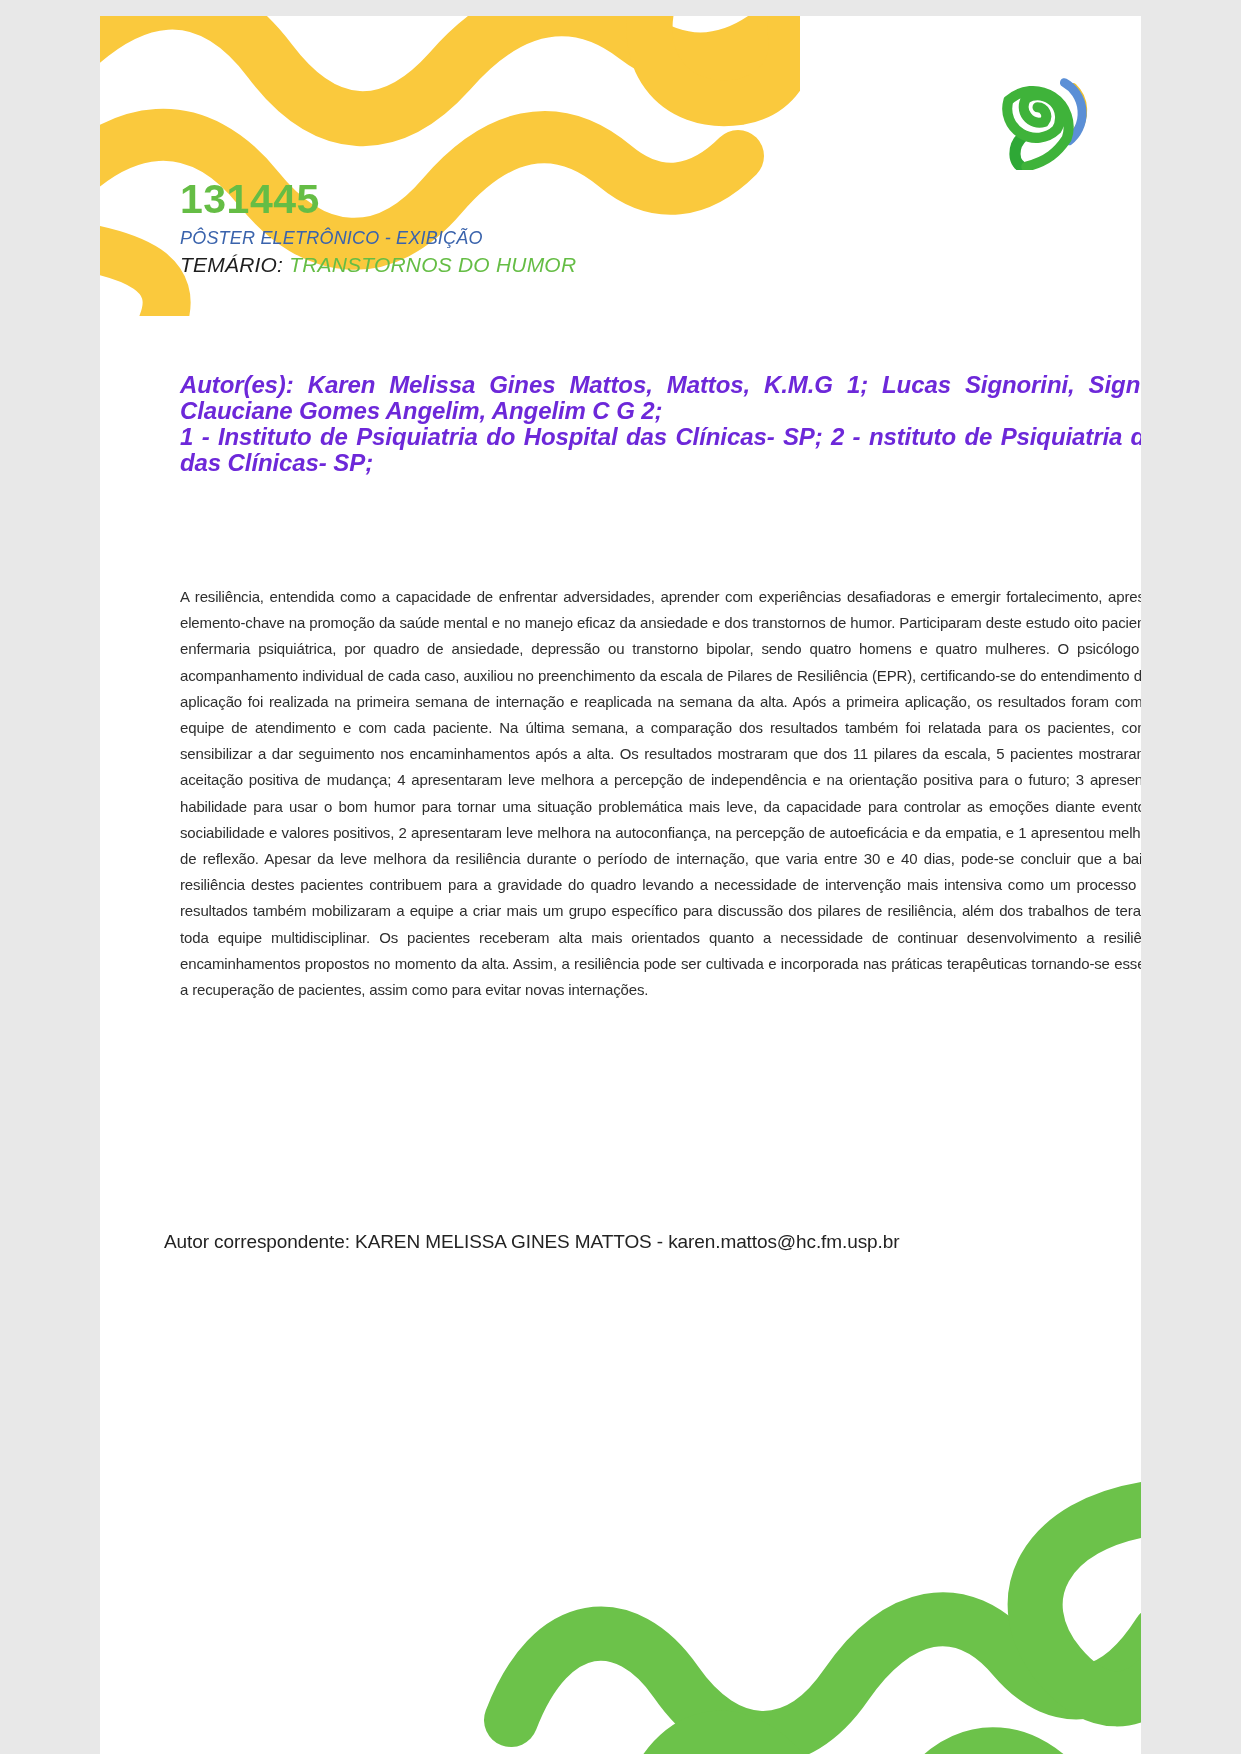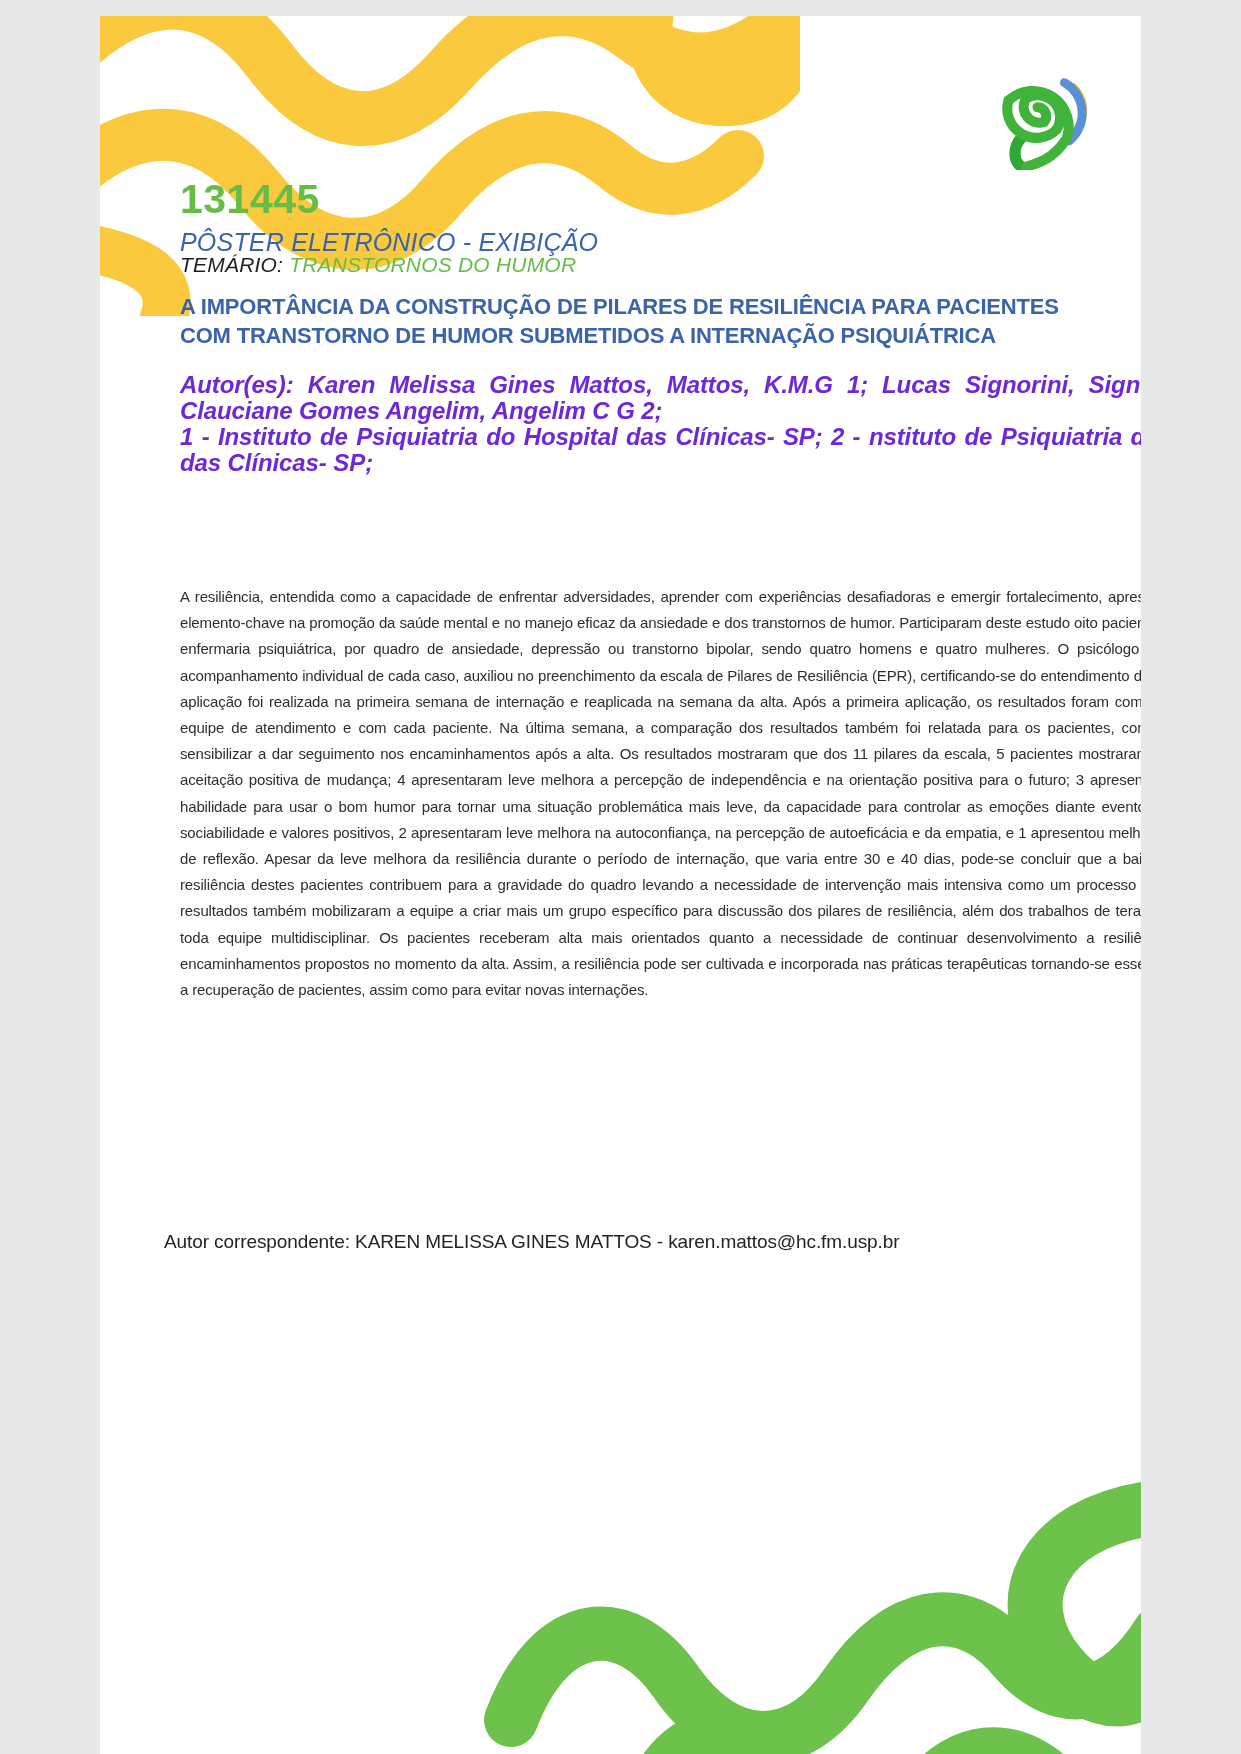--- a/index.html
+++ b/index.html
@@ -24,21 +24,21 @@
   .deco.top-left{top:0;left:0;}
   .deco.bottom-right{bottom:0;right:0;}
   .logo{position:absolute;top:42px;right:40px;width:118px;height:112px;}
   .id-number{
     position:absolute;top:160px;left:80px;
     font-size:41px;font-weight:700;letter-spacing:.5px;
     color:var(--text-green);
   }
   .category{
     position:absolute;top:212px;left:80px;
-    font-size:25px;font-style:italic;
+    font-size:18px;font-style:italic;
     color:var(--accent-blue);
     letter-spacing:.2px;
   }
   .theme{
     position:absolute;top:237px;left:80px;
     font-size:21px;font-style:italic;color:#1e1e1e;
     letter-spacing:.2px;
   }
   .theme .theme-value{color:var(--text-green);}
   .title{
@@ -93,21 +93,20 @@
   </svg>
 
   <div class="id-number">131445</div>
 
   <div class="category">PÔSTER ELETRÔNICO - EXIBIÇÃO</div>
 
   <div class="theme">
     <span class="theme-label">TEMÁRIO: </span><span class="theme-value">TRANSTORNOS DO HUMOR</span>
   </div>
 
-  <h1 class="title">A IMPORTÂNCIA DA CONSTRUÇÃO DE PILARES DE RESILIÊNCIA PARA PACIENTES COM TRANSTORNO DE HUMOR SUBMETIDOS A INTERNAÇÃO PSIQUIÁTRICA</h1>
 
   <div class="authors-block">
     <p>Autor(es): Karen Melissa Gines Mattos, Mattos, K.M.G 1; Lucas Signorini, Signorini L. 1; Clauciane Gomes Angelim, Angelim C G 2;</p>
     <p>1 - Instituto de Psiquiatria do Hospital das Clínicas- SP; 2 - nstituto de Psiquiatria do Hospital das Clínicas- SP;</p>
   </div>
 
   <div class="abstract">A resiliência, entendida como a capacidade de enfrentar adversidades, aprender com experiências desafiadoras e emergir fortalecimento, apresenta-se como um elemento-chave na promoção da saúde mental e no manejo eficaz da ansiedade e dos transtornos de humor. Participaram deste estudo oito pacientes internados em enfermaria psiquiátrica, por quadro de ansiedade, depressão ou transtorno bipolar, sendo quatro homens e quatro mulheres. O psicólogo responsável pelo acompanhamento individual de cada caso, auxiliou no preenchimento da escala de Pilares de Resiliência (EPR), certificando-se do entendimento dos participantes. A aplicação foi realizada na primeira semana de internação e reaplicada na semana da alta. Após a primeira aplicação, os resultados foram compartilhados com a equipe de atendimento e com cada paciente. Na última semana, a comparação dos resultados também foi relatada para os pacientes, como uma forma de sensibilizar a dar seguimento nos encaminhamentos após a alta. Os resultados mostraram que dos 11 pilares da escala, 5 pacientes mostraram leve melhora na aceitação positiva de mudança; 4 apresentaram leve melhora a percepção de independência e na orientação positiva para o futuro; 3 apresentaram melhora da habilidade para usar o bom humor para tornar uma situação problemática mais leve, da capacidade para controlar as emoções diante eventos estressores, da sociabilidade e valores positivos, 2 apresentaram leve melhora na autoconfiança, na percepção de autoeficácia e da empatia, e 1 apresentou melhora da capacidade de reflexão. Apesar da leve melhora da resiliência durante o período de internação, que varia entre 30 e 40 dias, pode-se concluir que a baixa capacidade de resiliência destes pacientes contribuem para a gravidade do quadro levando a necessidade de intervenção mais intensiva como um processo de internação. Os resultados também mobilizaram a equipe a criar mais um grupo específico para discussão dos pilares de resiliência, além dos trabalhos de terapia individual e de toda equipe multidisciplinar. Os pacientes receberam alta mais orientados quanto a necessidade de continuar desenvolvimento a resiliência seguindo os encaminhamentos propostos no momento da alta. Assim, a resiliência pode ser cultivada e incorporada nas práticas terapêuticas tornando-se essencial para ampliar a recuperação de pacientes, assim como para evitar novas internações.</div>
 
   <div class="correspondent">Autor correspondente: KAREN MELISSA GINES MATTOS - karen.mattos@hc.fm.usp.br</div>
 

